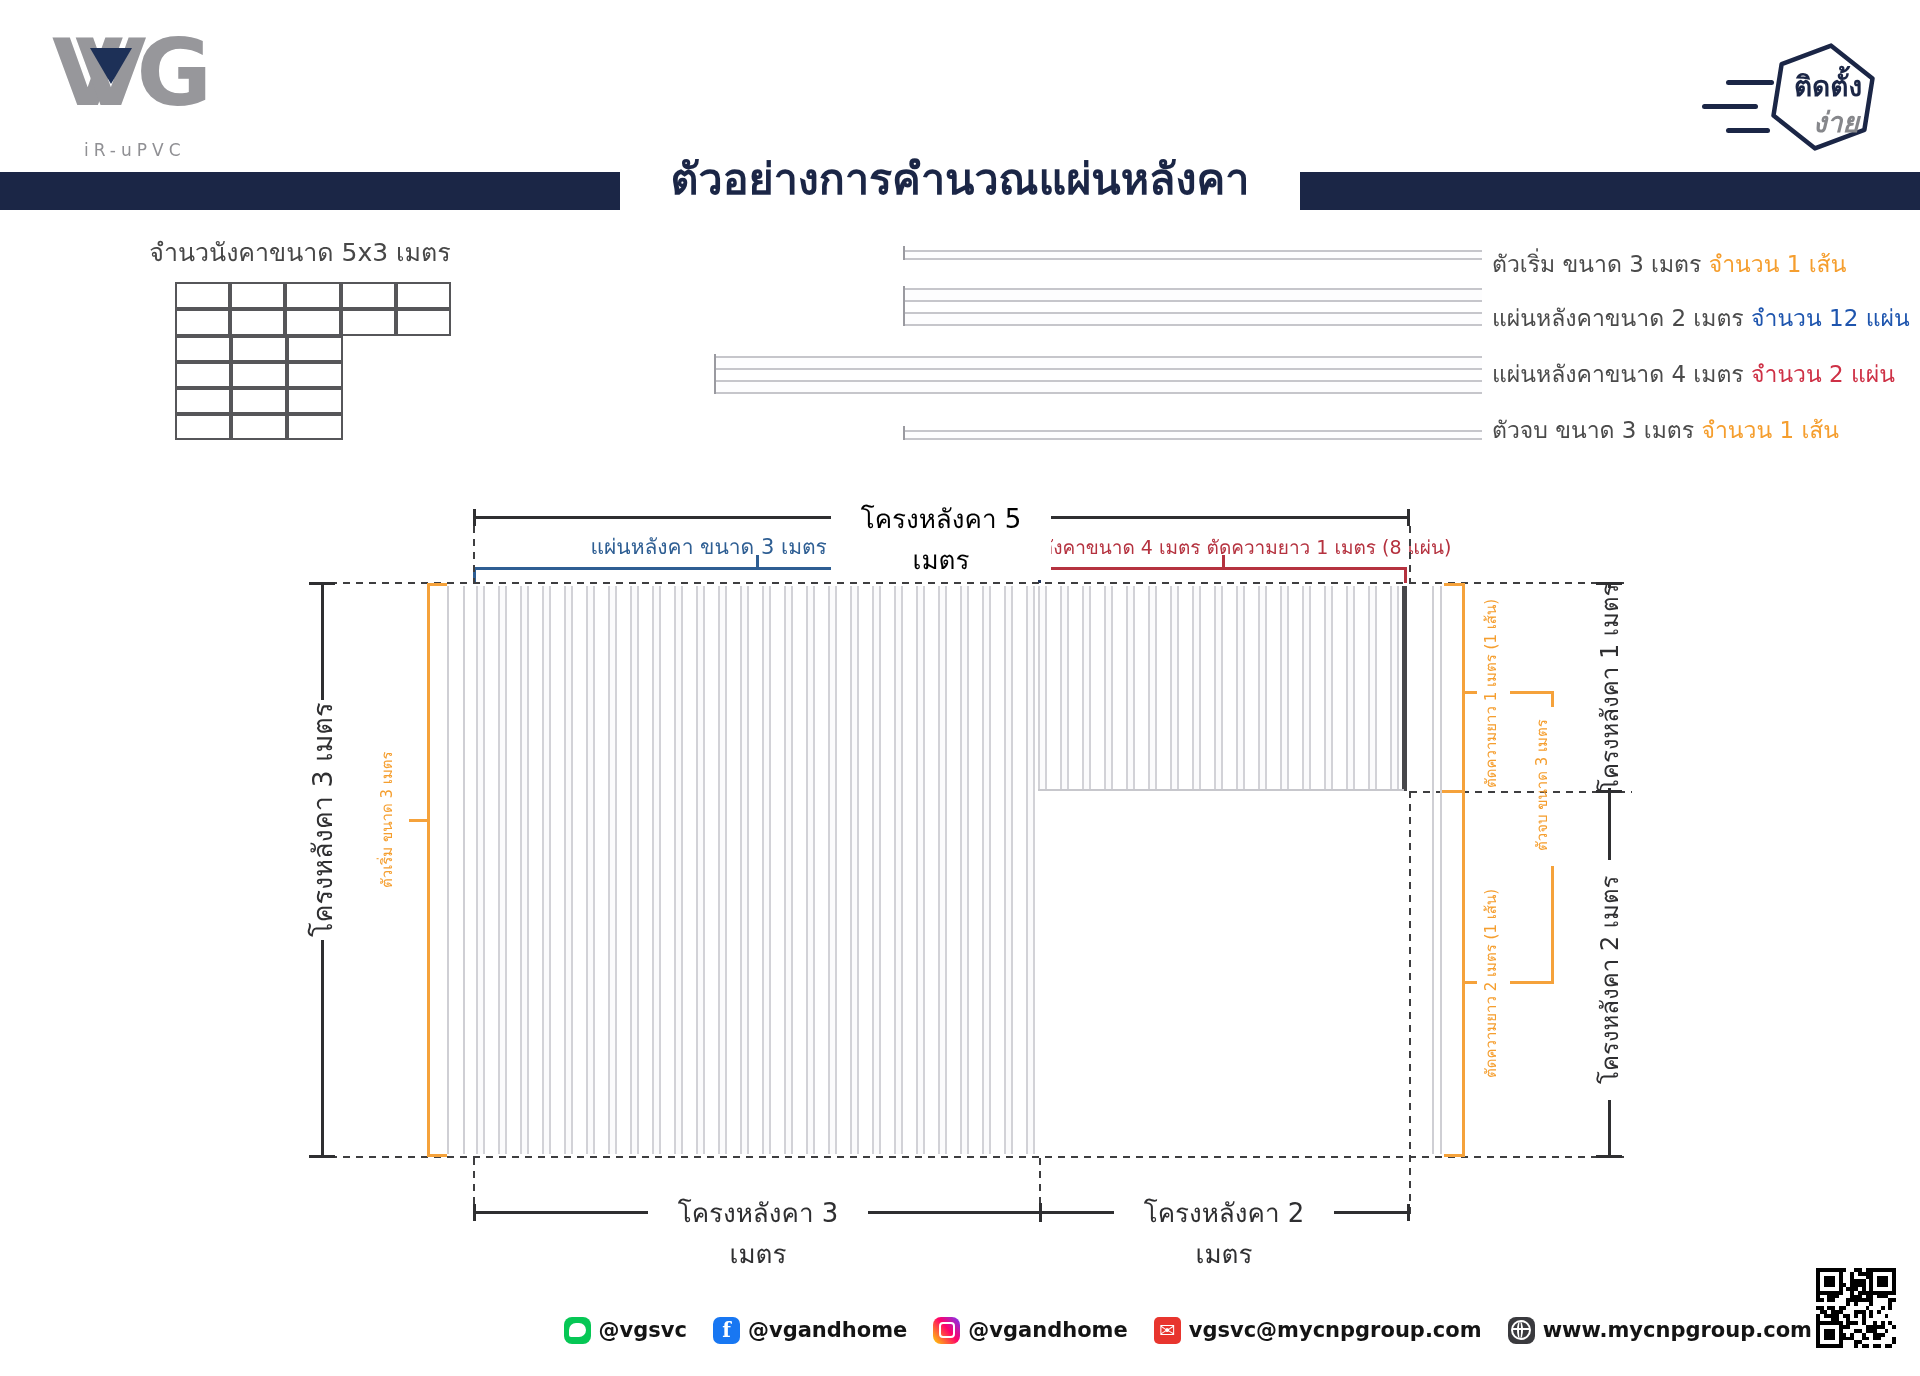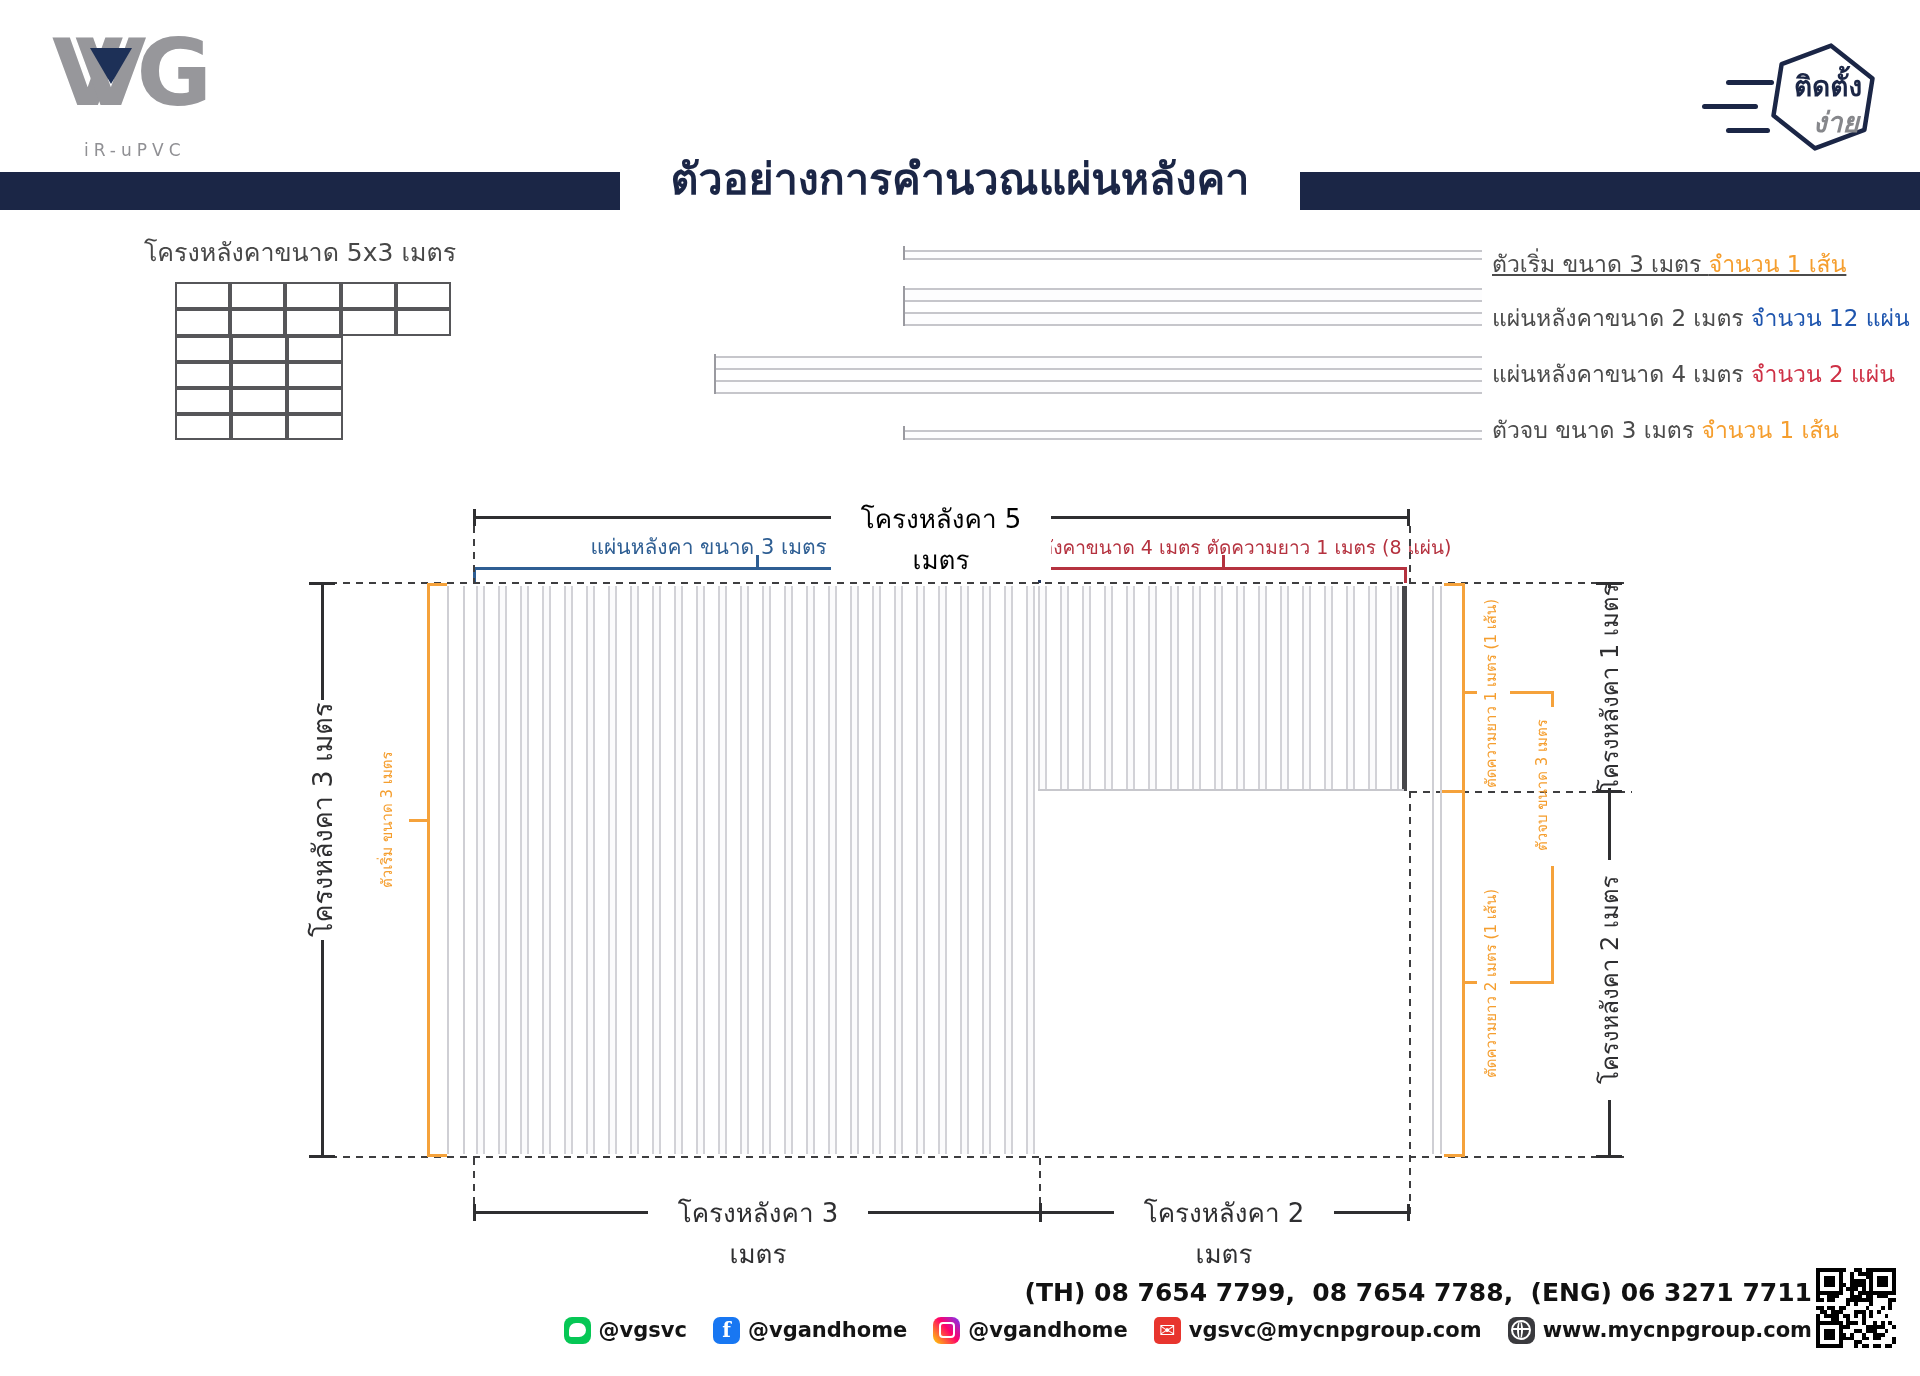--- a/index.html
+++ b/index.html
@@ -54,21 +54,21 @@
         <polygon points="51,3 97,29 97,81 51,107 5,81 5,29" fill="none" stroke="#1B2646" stroke-width="4.5" stroke-linejoin="round"></polygon>
       </svg>
     </div>
     <div class="navy-dash" style="left:36px;top:46px;width:48px;"></div>
     <div class="navy-dash" style="left:12px;top:70px;width:56px;"></div>
     <div class="navy-dash" style="left:36px;top:94px;width:44px;"></div>
     <div class="abs" style="left:96px;top:30px;width:84px;text-align:center;font-size:28px;font-weight:bold;color:#1B2646;">ติดตั้ง</div>
     <div class="abs" style="left:106px;top:66px;width:80px;text-align:center;font-size:28px;font-weight:bold;font-style:italic;color:#86878b;">ง่าย</div>
   </div>
 
-  <div class="abs" style="left:140px;top:232px;width:320px;text-align:center;font-size:25px;color:#474747;">โครงหลังคาขนาด 5x3 เมตร</div>
+  <div class="abs" style="left:140px;top:232px;width:320px;text-align:center;font-size:25px;color:#474747;">จำนวนังคาขนาด 5x3 เมตร</div>
   <div id="grid-top" class="gridblock" style="left: 175px; top: 282px; width: 272px; height: 50px; grid-template-columns: repeat(5, 1fr); grid-template-rows: repeat(2, 1fr);">
       <div class="cell"></div>
       <div class="cell"></div>
       <div class="cell"></div>
       <div class="cell"></div>
       <div class="cell"></div>
       <div class="cell"></div>
       <div class="cell"></div>
       <div class="cell"></div>
       <div class="cell"></div>
@@ -96,21 +96,21 @@
   <div class="sheetrect" style="left:905px;top:312px;width:577px;height:10px;"></div>
   <div class="vl" style="left:903px;top:286px;width:2px;height:40px;background:#9a9aa0;"></div>
 
   <div class="sheetrect" style="left:716px;top:356px;width:766px;height:10px;"></div>
   <div class="sheetrect" style="left:716px;top:380px;width:766px;height:10px;"></div>
   <div class="vl" style="left:714px;top:354px;width:2px;height:40px;background:#9a9aa0;"></div>
 
   <div class="sheetrect" style="left:905px;top:430px;width:577px;height:6px;"></div>
   <div class="vl" style="left:903px;top:426px;width:2px;height:14px;background:#9a9aa0;"></div>
 
-  <div class="legrow" style="left:1492px;top:246px;text-decoration:underline;">
+  <div class="legrow" style="left:1492px;top:246px;">
     <span>ตัวเริ่ม ขนาด 3 เมตร </span><span style="color:#F59E2E;">จำนวน 1 เส้น</span>
   </div>
   <div class="legrow" style="left:1492px;top:300px;">
     <span>แผ่นหลังคาขนาด 2 เมตร </span><span style="color:#1E55AE;">จำนวน 12 แผ่น</span>
   </div>
   <div class="legrow" style="left:1492px;top:356px;">
     <span>แผ่นหลังคาขนาด 4 เมตร </span><span style="color:#CE3146;">จำนวน 2 แผ่น</span>
   </div>
   <div class="legrow" style="left:1492px;top:412px;">
     <span>ตัวจบ ขนาด 3 เมตร </span><span style="color:#F59E2E;">จำนวน 1 เส้น</span>
@@ -184,21 +184,20 @@
   <div class="vtext wbg" style="left:1590px;top:588px;width:38px;height:200px;font-size:24px;color:#2f2f31;">โครงหลังคา 1 เมตร</div>
   <div class="vtext wbg" style="left:1590px;top:860px;width:38px;height:240px;font-size:24px;color:#2f2f31;">โครงหลังคา 2 เมตร</div>
 
   <div class="hl" style="left:474px;top:1211px;width:935px;height:2.5px;"></div>
   <div class="vl" style="left:473px;top:1204px;width:2.5px;height:17px;"></div>
   <div class="vl" style="left:1039px;top:1203px;width:2.5px;height:19px;"></div>
   <div class="vl" style="left:1407px;top:1204px;width:2.5px;height:17px;"></div>
   <div class="abs wbg" style="left:648px;top:1192px;width:220px;text-align:center;font-size:26px;color:#2f2f31;">โครงหลังคา 3 เมตร</div>
   <div class="abs wbg" style="left:1114px;top:1192px;width:220px;text-align:center;font-size:26px;color:#2f2f31;">โครงหลังคา 2 เมตร</div>
 
-  <div class="abs" style="left:1000px;top:1278px;width:812px;text-align:right;font-size:25px;font-weight:bold;color:#111;white-space:pre;">(TH) 08 7654 7799,  08 7654 7788,  (ENG) 06 3271 7711</div>
 
   <div class="abs" style="left:890px;top:1314px;width:922px;height:32px;display:flex;justify-content:flex-end;align-items:center;gap:26px;">
     <div class="soc">
       <div class="icon" style="background:#06C755;border-radius:8px;">
         <div style="width:17px;height:14px;background:#fff;border-radius:7px 7px 7px 2px;"></div>
       </div>
       <span class="lbl">@vgsvc</span>
     </div>
     <div class="soc">
       <div class="icon" style="background:#1877F2;">

